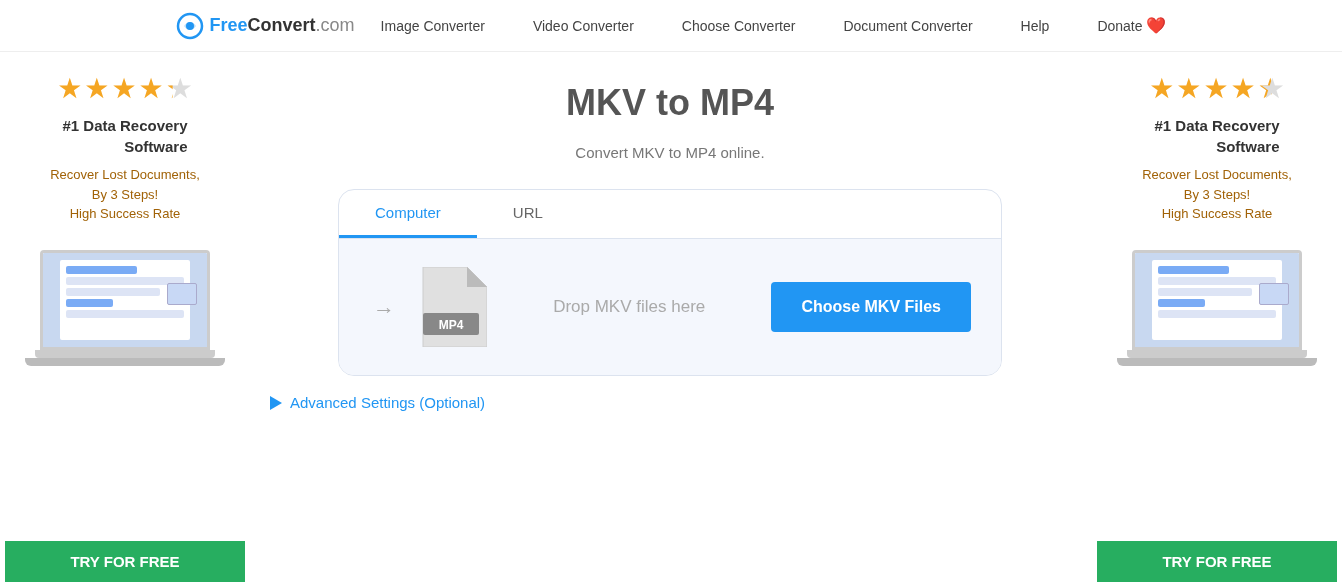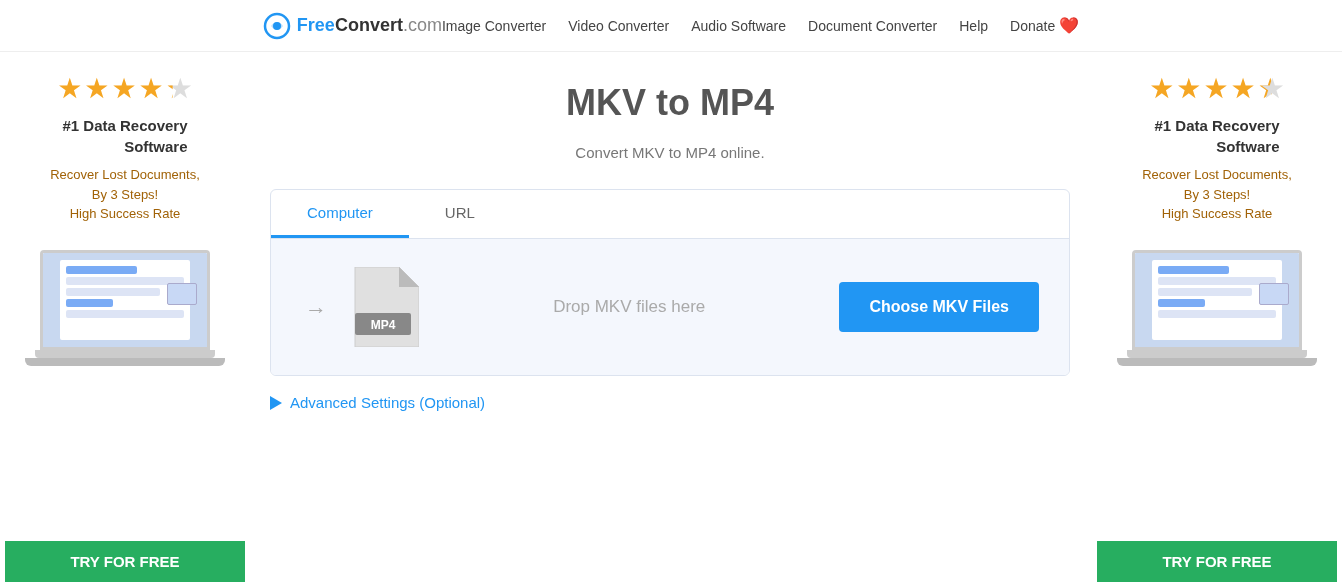--- a/index.html
+++ b/index.html
@@ -34,20 +34,21 @@
     .logo-text span.domain { color: #888; font-weight: normal; }
     .nav {
       display: flex;
       align-items: center;
       gap: 22px;
     }
     .nav a {
       text-decoration: none;
       color: #444;
       font-size: 14px;
+      margin-left: 26px;
     }
     .nav .donate-link {
       display: flex;
       align-items: center;
       gap: 4px;
     }
     .heart-icon { color: #e74c3c; font-size: 16px; }
 
     
     .main-wrapper {
@@ -130,23 +131,23 @@
 
     .page-subtitle {
       font-size: 15px;
       color: #777;
       margin-bottom: 28px;
       margin-top: 10px;
     }
 
     
     .converter-box {
-      width: 800px;
+      width: 664px;
       border: 1px solid #dce3ef;
-      border-radius: 6px;
+      border-radius: 16px;
       background: #fff;
       overflow: hidden;
     }
 
     .tabs {
       display: flex;
       border-bottom: 1px solid #dce3ef;
     }
     .tab {
       padding: 14px 36px;
@@ -316,21 +317,21 @@
       <path d="M8 14 Q14 6 20 14 Q14 22 8 14" fill="#2196f3" opacity="0.3"></path>
       <circle cx="14" cy="14" r="4" fill="#2196f3"></circle>
     </svg>
     <span class="logo-text">
       <span class="free">Free</span><span class="convert">Convert</span><span class="domain">.com</span>
     </span>
   </a>
   <nav class="nav">
     <a href="#">Image Converter</a>
     <a href="#">Video Converter</a>
-    <a href="#">Audio Software</a>
+    <a href="#">Choose Converter</a>
     <a href="#">Document Converter</a>
     <a href="#">Help</a>
     <a href="#" class="donate-link">
       <span>Donate</span>
       <span class="heart-icon">❤️</span>
     </a>
   </nav>
 </header>
 
 <div class="main-wrapper">

